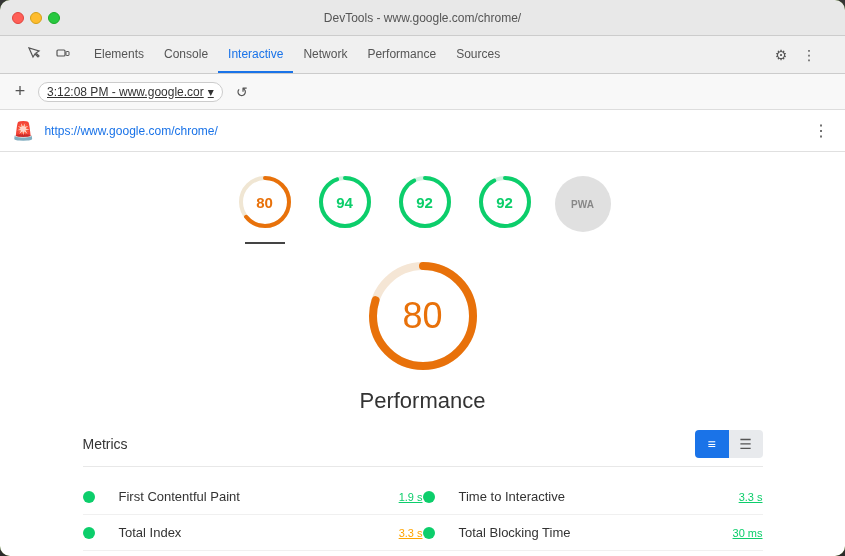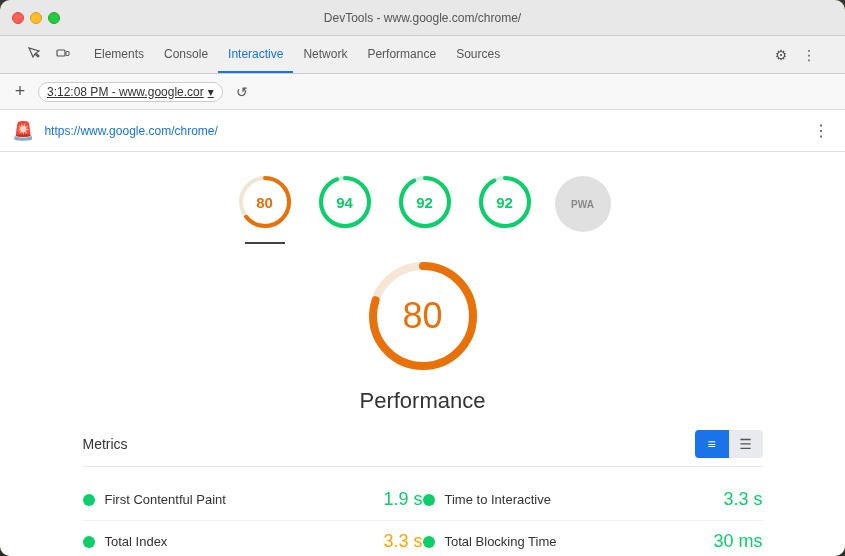--- a/index.html
+++ b/index.html
@@ -334,38 +334,39 @@
     .view-btn.inactive { background: #e8eaed; color: #555; }
     .metrics-grid {
       display: grid;
       grid-template-columns: 1fr 1fr;
       gap: 0;
     }
     .metric-row {
       display: flex;
       align-items: center;
       padding: 10px 0;
-      gap: 10px;
+      gap: 24px;
       border-bottom: 1px solid #f0f0f0;
     }
     .metric-dot {
       width: 12px;
       height: 12px;
       border-radius: 50%;
       flex-shrink: 0;
     }
     .metric-dot.green { background: #0cce6b; }
     .metric-name {
       font-size: 13px;
       color: #333;
       flex: 1;
     }
     .metric-value {
-      font-size: 18px;
+      font-size: 11px;
       font-weight: 500;
+      text-decoration: underline;
     }
     .metric-value.green { color: #0cce6b; }
     .metric-value.orange { color: #ffa400; }
   </style>
 </head>
 <body>
 
 <div class="window">
 
   <div class="title-bar">

